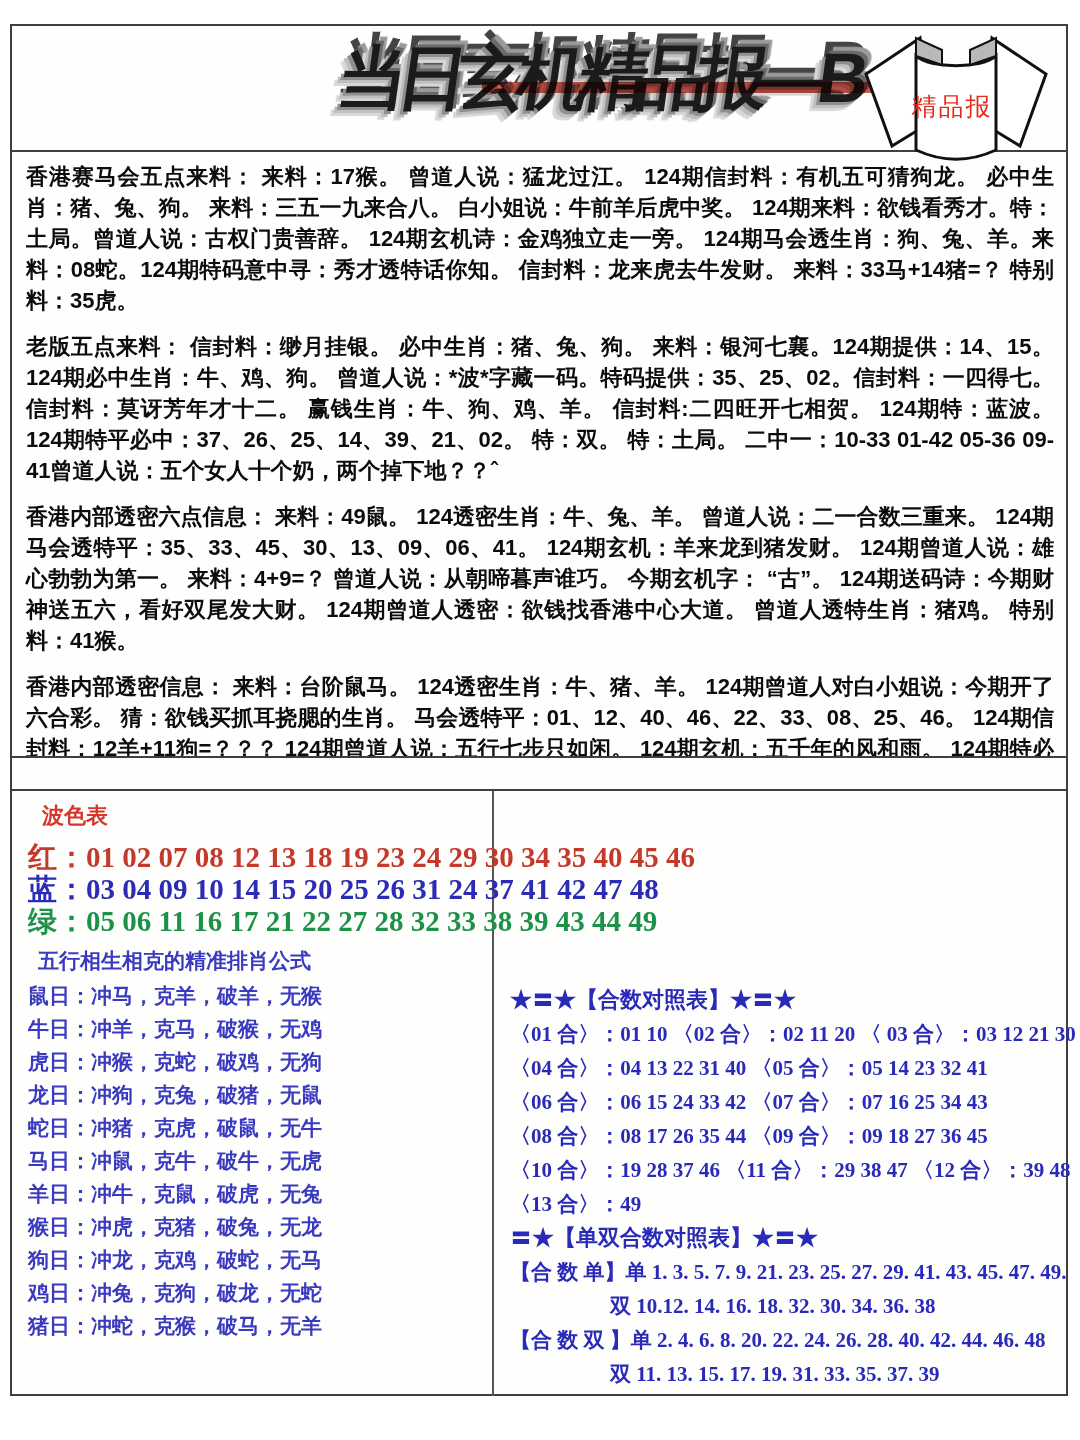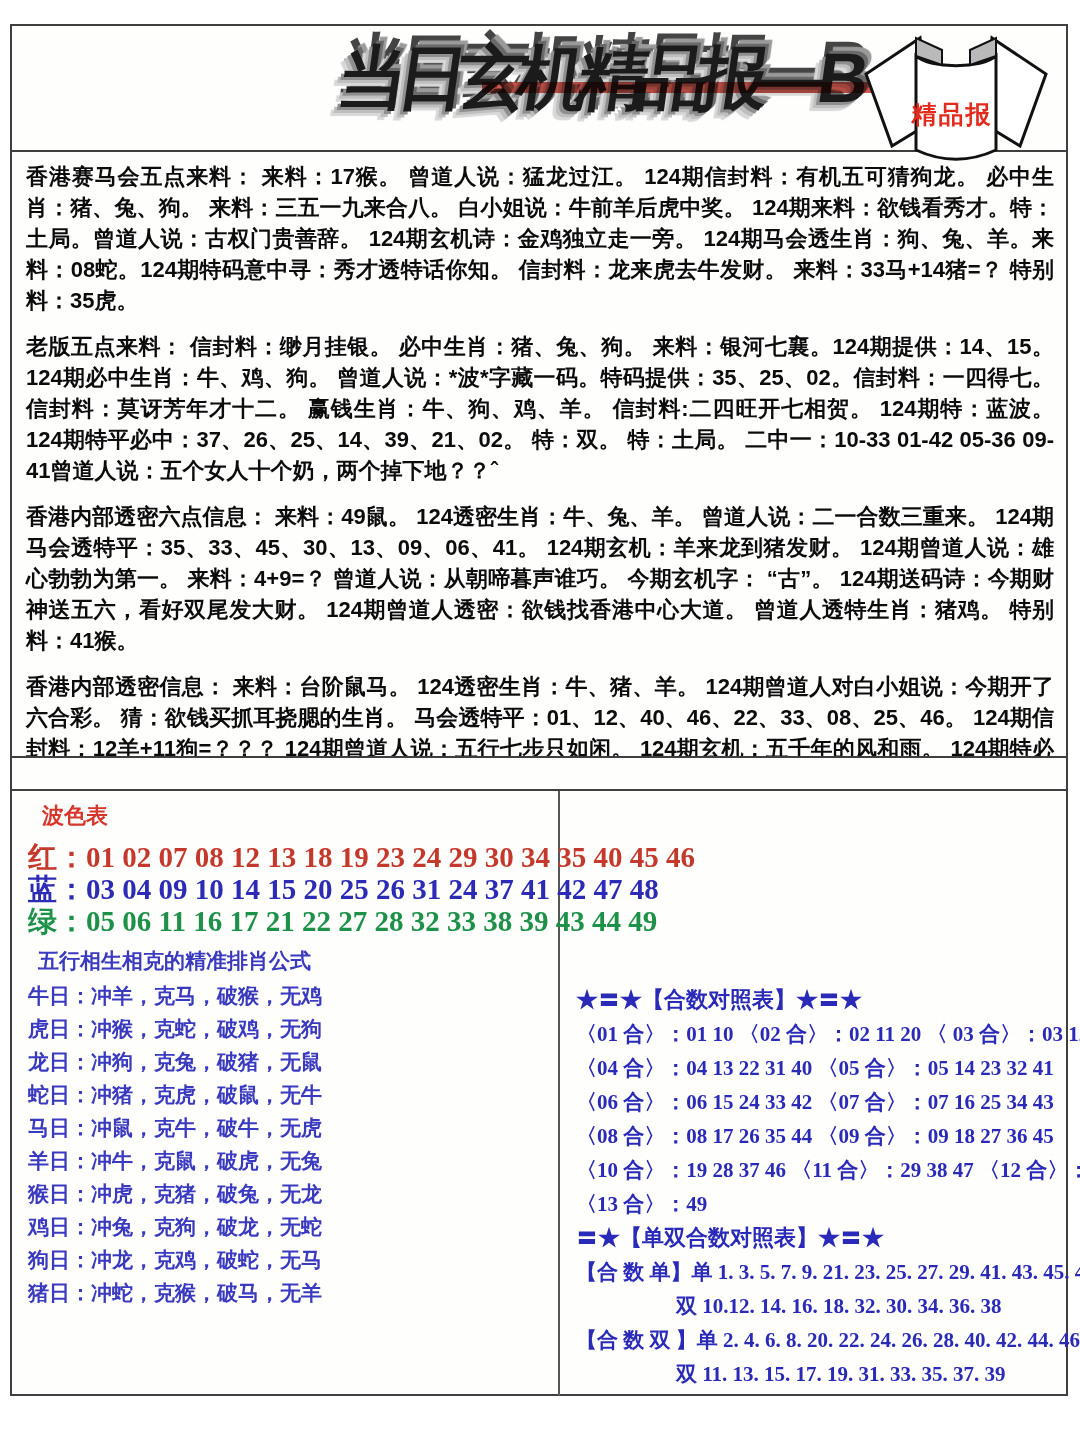--- a/index.html
+++ b/index.html
@@ -19,34 +19,34 @@
     color:#1b1b1b;
     text-shadow:-3px 3px 0 #8f8f8f,-6px 6px 0 #bfbfbf,-9px 9px 1px #d8d8d8,
                  3px -3px 0 #6a6a6a,6px -7px 1px #9a9a9a,-2px -12px 0 #444;
   }
   .logo-stripe{
     position:absolute;left:470px;top:56px;width:420px;height:11px;
     background:rgba(198,42,30,.78);mix-blend-mode:multiply;z-index:2;
   }
   .banner{position:absolute;right:12px;top:-4px;width:196px;height:142px;z-index:5;}
   .banner-label{
-    position:absolute;right:52px;top:72px;width:124px;text-align:center;
-    font-size:25px;font-weight:bold;color:#e22b1c;letter-spacing:2px;z-index:6;
+    position:absolute;right:52px;top:64px;width:124px;text-align:center;
+    font-size:25px;font-weight:normal;color:#e22b1c;letter-spacing:2px;z-index:6;
   }
   
   .text-area{
     height:606px;box-sizing:border-box;padding:9px 12px 0 14px;
     border-bottom:2px solid #3f3f3f;font-size:22px;font-weight:bold;
     color:#0c0c0c;line-height:31px;text-align:justify;overflow:hidden;
   }
   .text-area p{margin:0 0 15px 0;}
   .gap-strip{height:33px;border-bottom:2px solid #3f3f3f;box-sizing:border-box;}
   
   .bottom{display:flex;height:605px;box-sizing:border-box;}
-  .col-left{width:548px;box-sizing:border-box;border-right:2px solid #565656;
+  .col-left{width:482px;box-sizing:border-box;border-right:2px solid #565656;
             padding:10px 6px 0 16px;}
   .col-right{flex:1;box-sizing:border-box;padding:192px 4px 0 16px;color:#2a2ab8;}
   .bose-title{color:#d6372b;font-size:22px;font-weight:bold;margin:0 0 10px 14px;}
   .bose-row{font-family:"Liberation Serif",serif;font-size:29px;font-weight:bold;
             line-height:32px;white-space:nowrap;}
   .bose-red{color:#c5392c;}
   .bose-blue{color:#2b2bb5;}
   .bose-green{color:#1e9148;}
   .wuxing-title{color:#3a3ac0;font-size:21px;font-weight:bold;margin:10px 0 4px 10px;}
   .wuxing-row{color:#3a3ac0;font-size:21px;font-weight:bold;line-height:33px;}
@@ -89,29 +89,30 @@
       <div class="bose-row bose-red">
         <span>红：</span><span>01 02 07 08 12 13 18 19 23 24 29 30 34 35 40 45 46</span>
       </div>
       <div class="bose-row bose-blue">
         <span>蓝：</span><span>03 04 09 10 14 15 20 25 26 31 24 37 41 42 47 48</span>
       </div>
       <div class="bose-row bose-green">
         <span>绿：</span><span>05 06 11 16 17 21 22 27 28 32 33 38 39 43 44 49</span>
       </div>
       <div class="wuxing-title">五行相生相克的精准排肖公式</div>
+      <div class="wuxing-row">鼠日：冲马，克羊，破羊，无猴</div>
       <div class="wuxing-row">牛日：冲羊，克马，破猴，无鸡</div>
       <div class="wuxing-row">虎日：冲猴，克蛇，破鸡，无狗</div>
       <div class="wuxing-row">龙日：冲狗，克兔，破猪，无鼠</div>
       <div class="wuxing-row">蛇日：冲猪，克虎，破鼠，无牛</div>
       <div class="wuxing-row">马日：冲鼠，克牛，破牛，无虎</div>
       <div class="wuxing-row">羊日：冲牛，克鼠，破虎，无兔</div>
       <div class="wuxing-row">猴日：冲虎，克猪，破兔，无龙</div>
+      <div class="wuxing-row">狗日：冲龙，克鸡，破蛇，无马</div>
       <div class="wuxing-row">鸡日：冲兔，克狗，破龙，无蛇</div>
-      <div class="wuxing-row">狗日：冲龙，克鸡，破蛇，无马</div>
       <div class="wuxing-row">猪日：冲蛇，克猴，破马，无羊</div>
     </div>
 
     <div class="col-right">
       <div class="hesu-title">★〓★【合数对照表】★〓★</div>
       <div class="hesu-row">〈01 合〉：01 10 〈02 合〉：02 11 20 〈 03 合〉：03 12 21 30</div>
       <div class="hesu-row">〈04 合〉：04 13 22 31 40 〈05 合〉：05 14 23 32 41</div>
       <div class="hesu-row">〈06 合〉：06 15 24 33 42 〈07 合〉：07 16 25 34 43</div>
       <div class="hesu-row">〈08 合〉：08 17 26 35 44 〈09 合〉：09 18 27 36 45</div>
       <div class="hesu-row">〈10 合〉：19 28 37 46 〈11 合〉：29 38 47 〈12 合〉：39 48</div>

